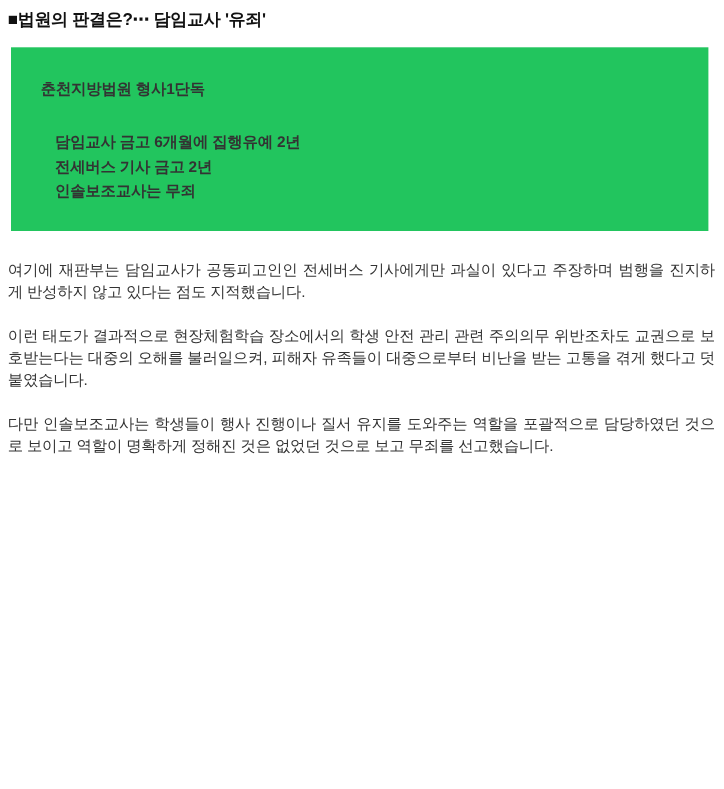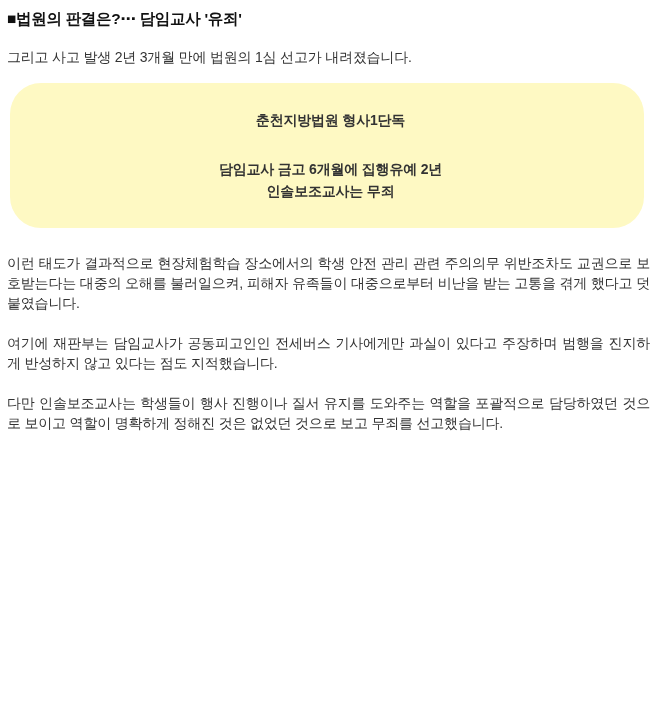--- a/index.html
+++ b/index.html
@@ -1,15 +1,15 @@
 <!DOCTYPE html>
 <html><head>
 <meta charset="utf-8">
 <style>
-  * { box-sizing: border-box; border-radius: 31px; }
+  * { box-sizing: border-box; }
   html, body { margin: 0; padding: 0; }
   body {
     width: 658px;
     height: 717px;
     background: #ffffff;
     font-family: "Liberation Sans", "DejaVu Sans", sans-serif;
     overflow: hidden;
   }
   .article {
     width: 658px;
@@ -27,56 +27,56 @@
     color: #111111;
     letter-spacing: -0.3px;
   }
   .para {
     margin: 0 0 20px 0;
     text-align: justify;
     word-break: break-all;
     letter-spacing: -0.2px;
   }
   .verdict-box {
-    background: #fef9c3;
+    background: #22c55e;
     margin: -4px 6px 25px 3px;
     padding: 27px 20px 26px 27px;
-    text-align: center;
   }
   .verdict-court {
     margin: 0 0 28px 0;
     font-weight: 700;
     line-height: 20px;
     letter-spacing: -0.2px;
   }
   .verdict-ruling {
     font-weight: 700;
     line-height: 22px;
     letter-spacing: -0.2px;
+    margin-left: 13px;
   }
 </style>
 </head>
 <body>
 
 <div class="article">
 
   <h1 class="article-heading">■법원의 판결은?⋯ 담임교사 '유죄'</h1>
 
-  <p class="para">그리고 사고 발생 2년 3개월 만에 법원의 1심 선고가 내려졌습니다.</p>
 
 
   <div class="verdict-box">
     <div class="verdict-court">춘천지방법원 형사1단독</div>
     <div class="verdict-ruling">담임교사 금고 6개월에 집행유예 2년</div>
+    <div class="verdict-ruling">전세버스 기사 금고 2년</div>
     <div class="verdict-ruling">인솔보조교사는 무죄</div>
   </div>
 
 
 
 
 
+  <p class="para">여기에 재판부는 담임교사가 공동피고인인 전세버스 기사에게만 과실이 있다고 주장하며 범행을 진지하게 반성하지 않고 있다는 점도 지적했습니다.</p>
+
   <p class="para">이런 태도가 결과적으로 현장체험학습 장소에서의 학생 안전 관리 관련 주의의무 위반조차도 교권으로 보호받는다는 대중의 오해를 불러일으켜, 피해자 유족들이 대중으로부터 비난을 받는 고통을 겪게 했다고 덧붙였습니다.</p>
-
-  <p class="para">여기에 재판부는 담임교사가 공동피고인인 전세버스 기사에게만 과실이 있다고 주장하며 범행을 진지하게 반성하지 않고 있다는 점도 지적했습니다.</p>
 
   <p class="para">다만 인솔보조교사는 학생들이 행사 진행이나 질서 유지를 도와주는 역할을 포괄적으로 담당하였던 것으로 보이고 역할이 명확하게 정해진 것은 없었던 것으로 보고 무죄를 선고했습니다.</p>
 
 </div>
 
 </body></html>

